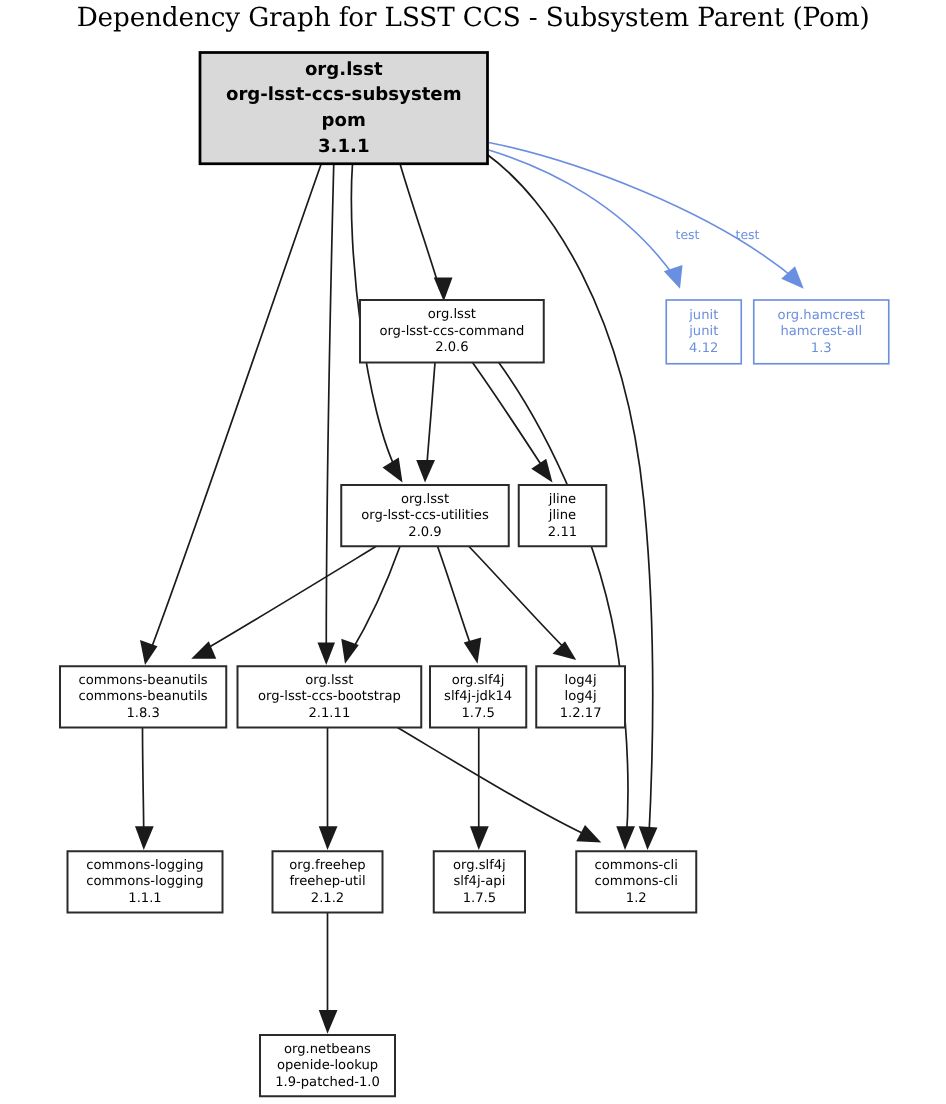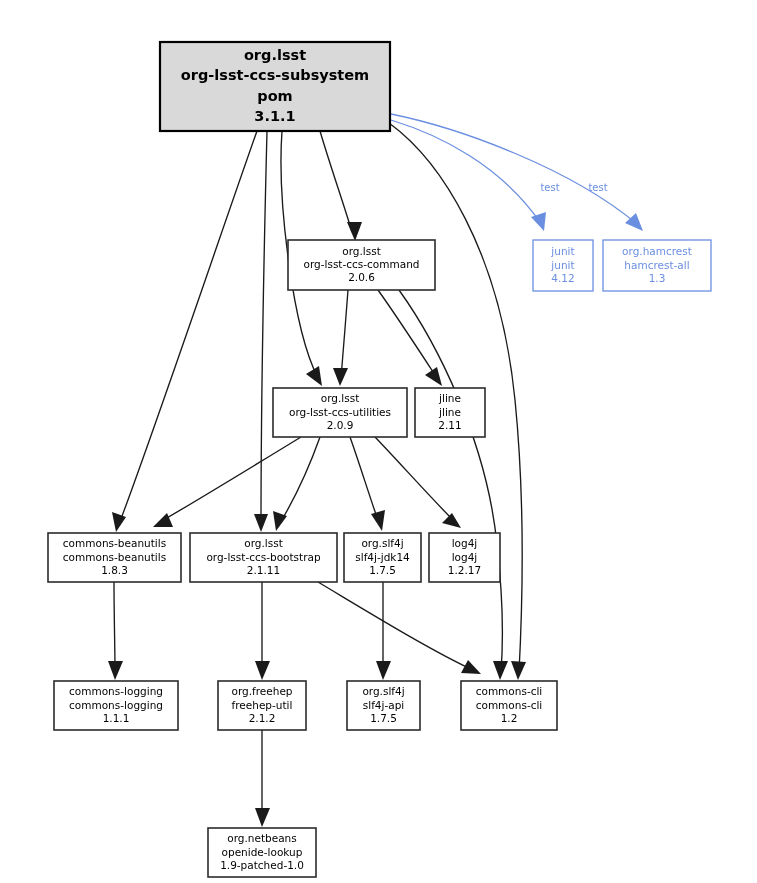--- a/index.html
+++ b/index.html
@@ -88,20 +88,21 @@
     font-size: 10px;
     fill: #6b8fe0;
     text-anchor: middle;
   }
 </style>
 </head>
 <body>
 
 <div id="graph-root">
 
+  <div id="graph-title">Dependency Graph for LSST CCS - Subsystem Parent (Pom)</div>
 
   <svg id="graph-canvas" viewBox="0 0 757 883">
     <g id="edges-layer">
         <path d="M 320,131 C 330,165 344,205 352,232" class="edge"></path>
         <polygon points="355,241 347,222 362,222" class="arrow-head"></polygon>
         <path d="M 282,131 C 277,200 293,330 318,378" class="edge"></path>
         <polygon points="322,386 306,374 319,366" class="arrow-head"></polygon>
         <path d="M 257,131 C 222,230 150,443 119,524" class="edge"></path>
         <polygon points="116,532 112,512 126,517" class="arrow-head"></polygon>
         <path d="M 267,131 C 264,250 261,420 261,524" class="edge"></path>

